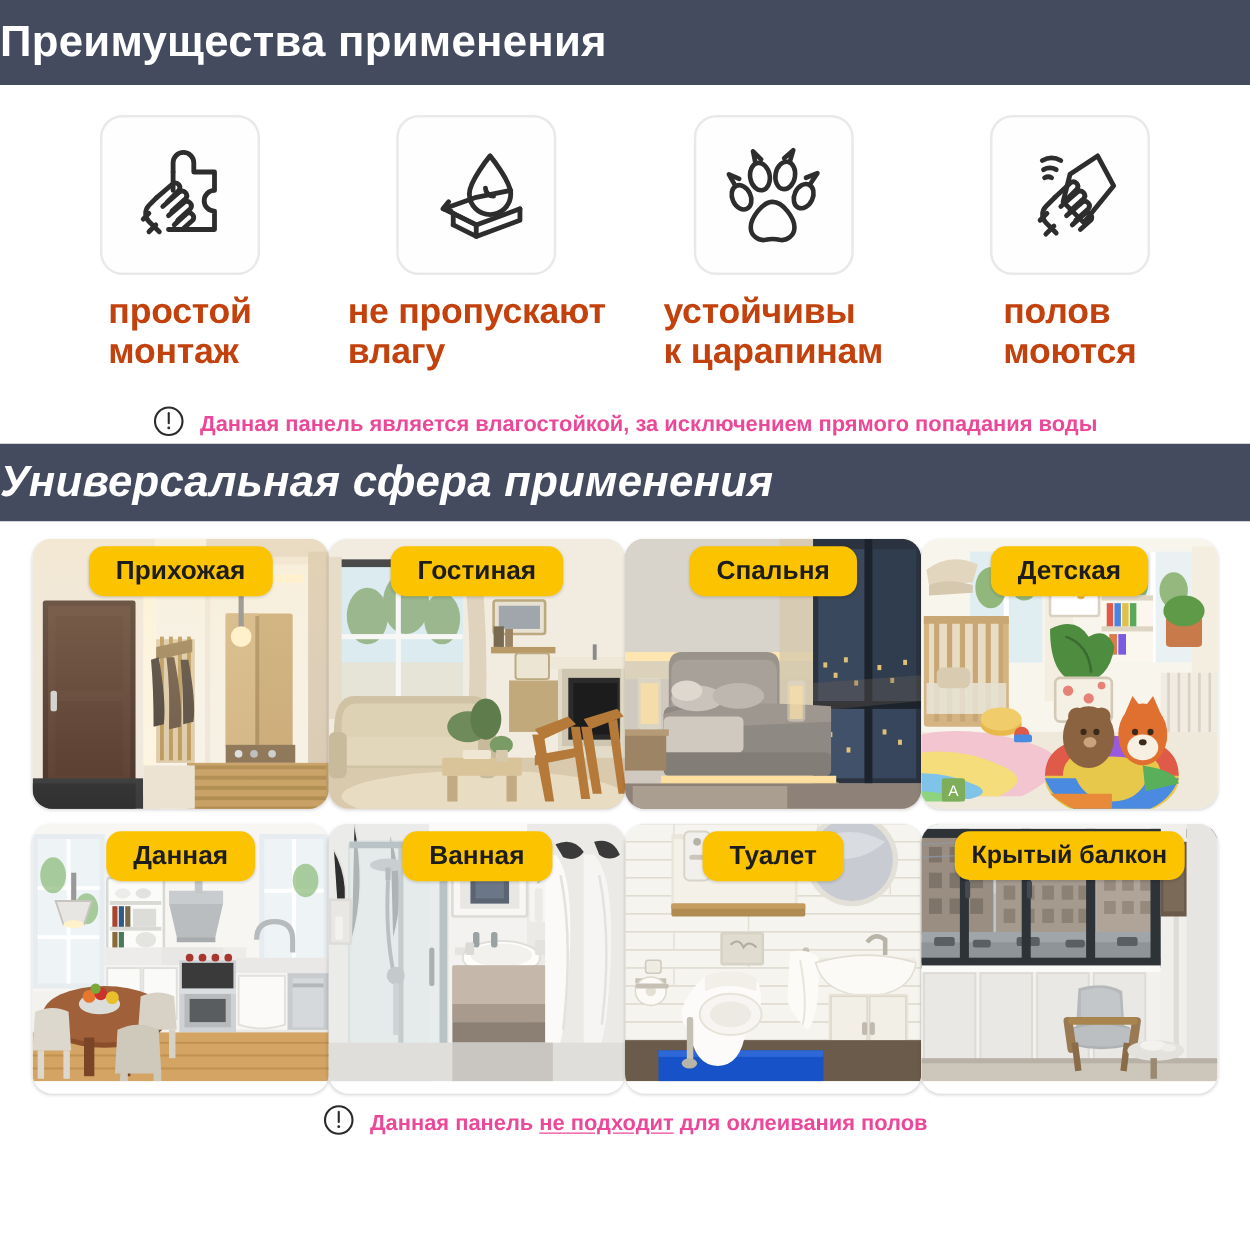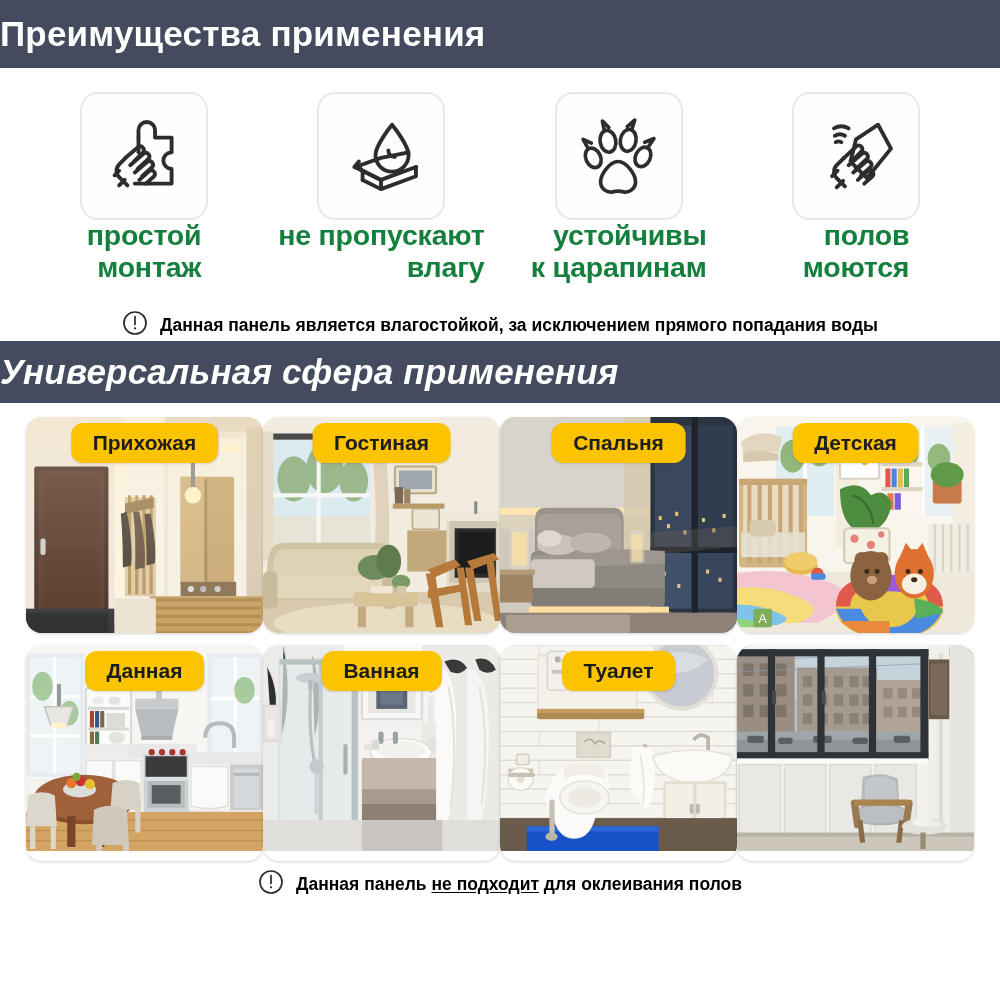--- a/index.html
+++ b/index.html
@@ -41,35 +41,36 @@
   .feature-iconbox{
     width:128px;height:128px;
     border:2px solid #e9e9e9;
     border-radius:18px;
     background:#fefefe;
     display:flex;align-items:center;justify-content:center;
     box-sizing:border-box;
   }
   .feature-iconbox svg{display:block;}
   .feature-label{
+    margin-top:14px;
     font-size:28.5px;
     font-weight:bold;
     line-height:1.12;
-    text-align:right;
-    color:#15803d;
+    text-align:left;
+    color:#c2410c;
     letter-spacing:-.2px;
   }
 
   
   .note{
     display:flex;align-items:center;justify-content:center;
     gap:12px;
     font-size:17.5px;
     font-weight:bold;
-    color:#000000;
+    color:#ec4899;
   }
   .note-1{margin-top:26px;}
   .note-2{margin-top:8px;}
   .note .excl{flex:none;}
   .note-text{white-space:nowrap;}
   .note-text u{text-decoration:underline;text-underline-offset:2px;}
 
   
   .rooms-section{
     flex:1;
@@ -868,20 +869,21 @@
               <rect x="114" y="150" width="54" height="6" rx="3" fill="#a8854f"></rect>
             </g>
             <g>
               <ellipse cx="182" cy="176" rx="22" ry="8" fill="#e4e2dd"></ellipse>
               <rect x="178" y="182" width="5" height="16" fill="#9a8a72"></rect>
               <ellipse cx="180" cy="172" rx="10" ry="4" fill="#f4f2ee"></ellipse>
               <ellipse cx="192" cy="174" rx="6" ry="3" fill="#efedea"></ellipse>
             </g>
           </svg>
         </div>
+        <div class="room-badge wide">Крытый балкон</div>
       </div>
 
     </div>
 
     <div class="note note-2">
       <span class="excl">
         <svg width="26" height="26" viewBox="0 0 26 26" fill="none" stroke="#2b2b2b" stroke-width="1.7">
           <circle cx="13" cy="13" r="11"></circle>
           <path d="M13 6.5 L13 14.5" stroke-linecap="round"></path>
           <circle cx="13" cy="18.3" r="1.15" fill="#2b2b2b" stroke="none"></circle>

